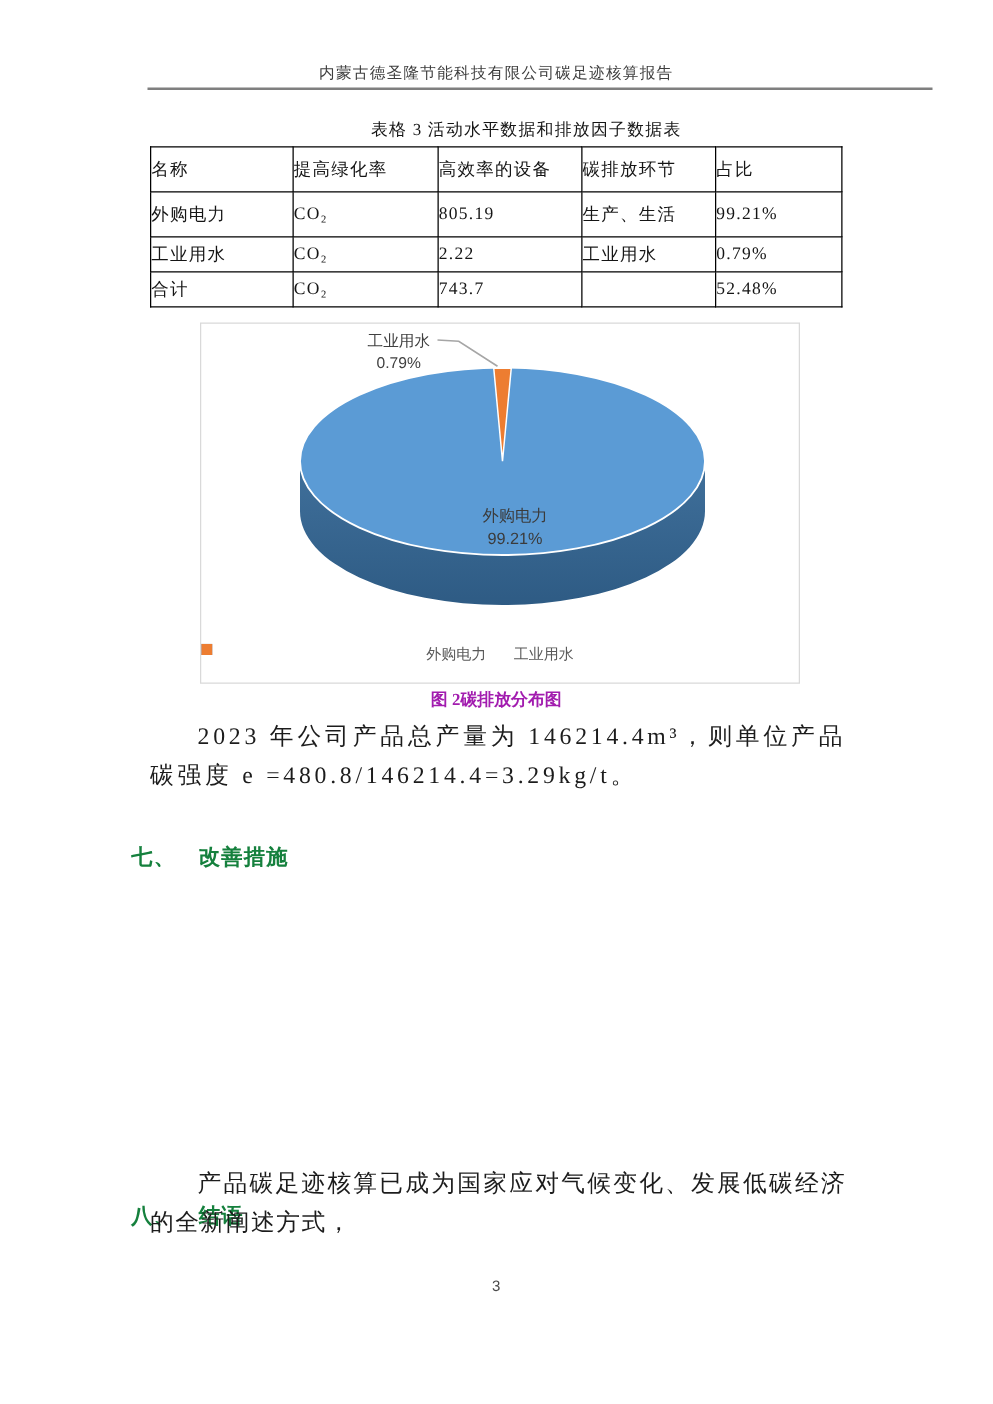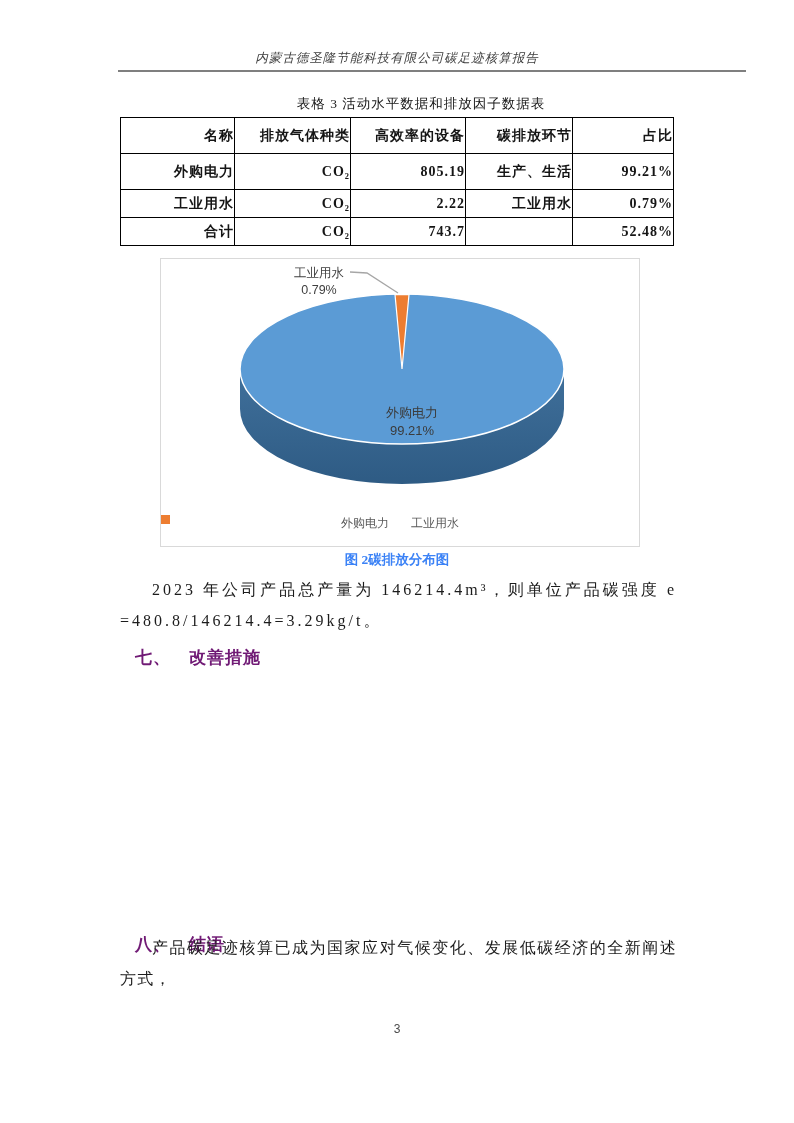--- a/index.html
+++ b/index.html
@@ -4,72 +4,72 @@
 <style>
   html,body{margin:0;padding:0;background:#fff;}
   .page{
     position:relative;width:794px;height:1123px;background:#ffffff;
     font-family:"Liberation Serif","DejaVu Serif",serif;color:#1c1c1c;
     overflow:hidden;
   }
   
   .hdr-title{
     position:absolute;top:50px;left:0;width:794px;text-align:center;
-    font-size:12.5px;color:#3d3d3d;letter-spacing:1px;font-style:italic;
+    font-size:12.5px;color:#3d3d3d;letter-spacing:1px;
   }
   .hdr-rule{
     position:absolute;top:70px;left:118px;width:628px;height:2px;background:#7f7f7f;
   }
   
   .tbl-caption{
     position:absolute;top:95px;left:0;width:794px;text-align:center;
     font-size:13.5px;color:#151515;letter-spacing:1px;padding-left:24px;
   }
   table.data{
     position:absolute;top:117px;left:120px;width:553px;
     border-collapse:collapse;table-layout:fixed;
     font-size:14px;color:#151515;
   }
   table.data td,table.data th{
-    border:1.6px solid #000;text-align:right;vertical-align:middle;
-    font-weight:bold;padding:0;letter-spacing:1px;overflow:hidden;
+    border:1.6px solid #000;text-align:left;vertical-align:middle;
+    font-weight:normal;padding:0;letter-spacing:1px;overflow:hidden;
   }
   table.data tr.h36 td,table.data tr.h36 th{height:35px;}
   table.data tr.h28 td{height:27px;}
   .c0{width:114px}.c1{width:116px}.c2{width:115px}.c3{width:107px}.c4{width:101px}
   
   .chart-box{
     position:absolute;top:258px;left:160px;width:480px;height:289px;
     border:1px solid #d9d9d9;background:#fff;box-sizing:border-box;
   }
   .chart-box svg{position:absolute;top:0;left:0;}
   .legend{
     position:absolute;top:256px;left:0;width:478px;display:flex;
     justify-content:center;gap:22px;align-items:center;
     font-family:"Liberation Sans","DejaVu Sans",sans-serif;
     font-size:12px;color:#595959;
   }
   .legend .item{display:flex;align-items:center;gap:6px;}
   .fig-caption{
     position:absolute;top:551px;left:0;width:794px;text-align:center;
-    font-weight:bold;font-size:13.5px;color:#3b82f6;
+    font-weight:bold;font-size:13.5px;color:#a21caf;
   }
   
   .body-text{
     position:absolute;left:120px;width:557px;
-    font-size:16px;line-height:31px;text-align:justify;color:#1c1c1c;
+    font-size:19px;line-height:31px;text-align:justify;color:#1c1c1c;
   }
   .body-text p{margin:0;text-indent:2em;letter-spacing:1.2px;}
   .intro{top:574px;}
   .intro p{letter-spacing:3px;}
   .sec1-paras{top:672px;}
   .sec2-paras{top:932px;}
   .sec-heading{
-    position:absolute;left:135px;width:557px;
-    font-size:17px;font-weight:bold;color:#701a75;letter-spacing:1px;
+    position:absolute;left:105px;width:557px;
+    font-size:17px;font-weight:bold;color:#15803d;letter-spacing:1px;margin-top:28px;
   }
   .sec-heading .no{margin-right:18px;}
   .h-sec1{top:646px;}
   .h-sec2{top:933px;}
   .page-num{
     position:absolute;top:1022px;left:0;width:794px;text-align:center;
     font-size:12px;color:#4a4a4a;
     font-family:"Liberation Sans","DejaVu Sans",sans-serif;
   }
   svg text{font-family:"Liberation Sans","DejaVu Sans",sans-serif;}
@@ -88,21 +88,21 @@
     <colgroup>
         <col class="c0">
         <col class="c1">
         <col class="c2">
         <col class="c3">
         <col class="c4">
       </colgroup>
     <thead>
       <tr class="h36">
         <th>名称</th>
-        <th>排放气体种类</th>
+        <th>提高绿化率</th>
         <th>高效率的设备</th>
         <th>碳排放环节</th>
         <th>占比</th>
       </tr>
     </thead>
     <tbody>
       <tr class="h36">
         <td>外购电力</td>
         <td>CO₂</td>
         <td>805.19</td>

